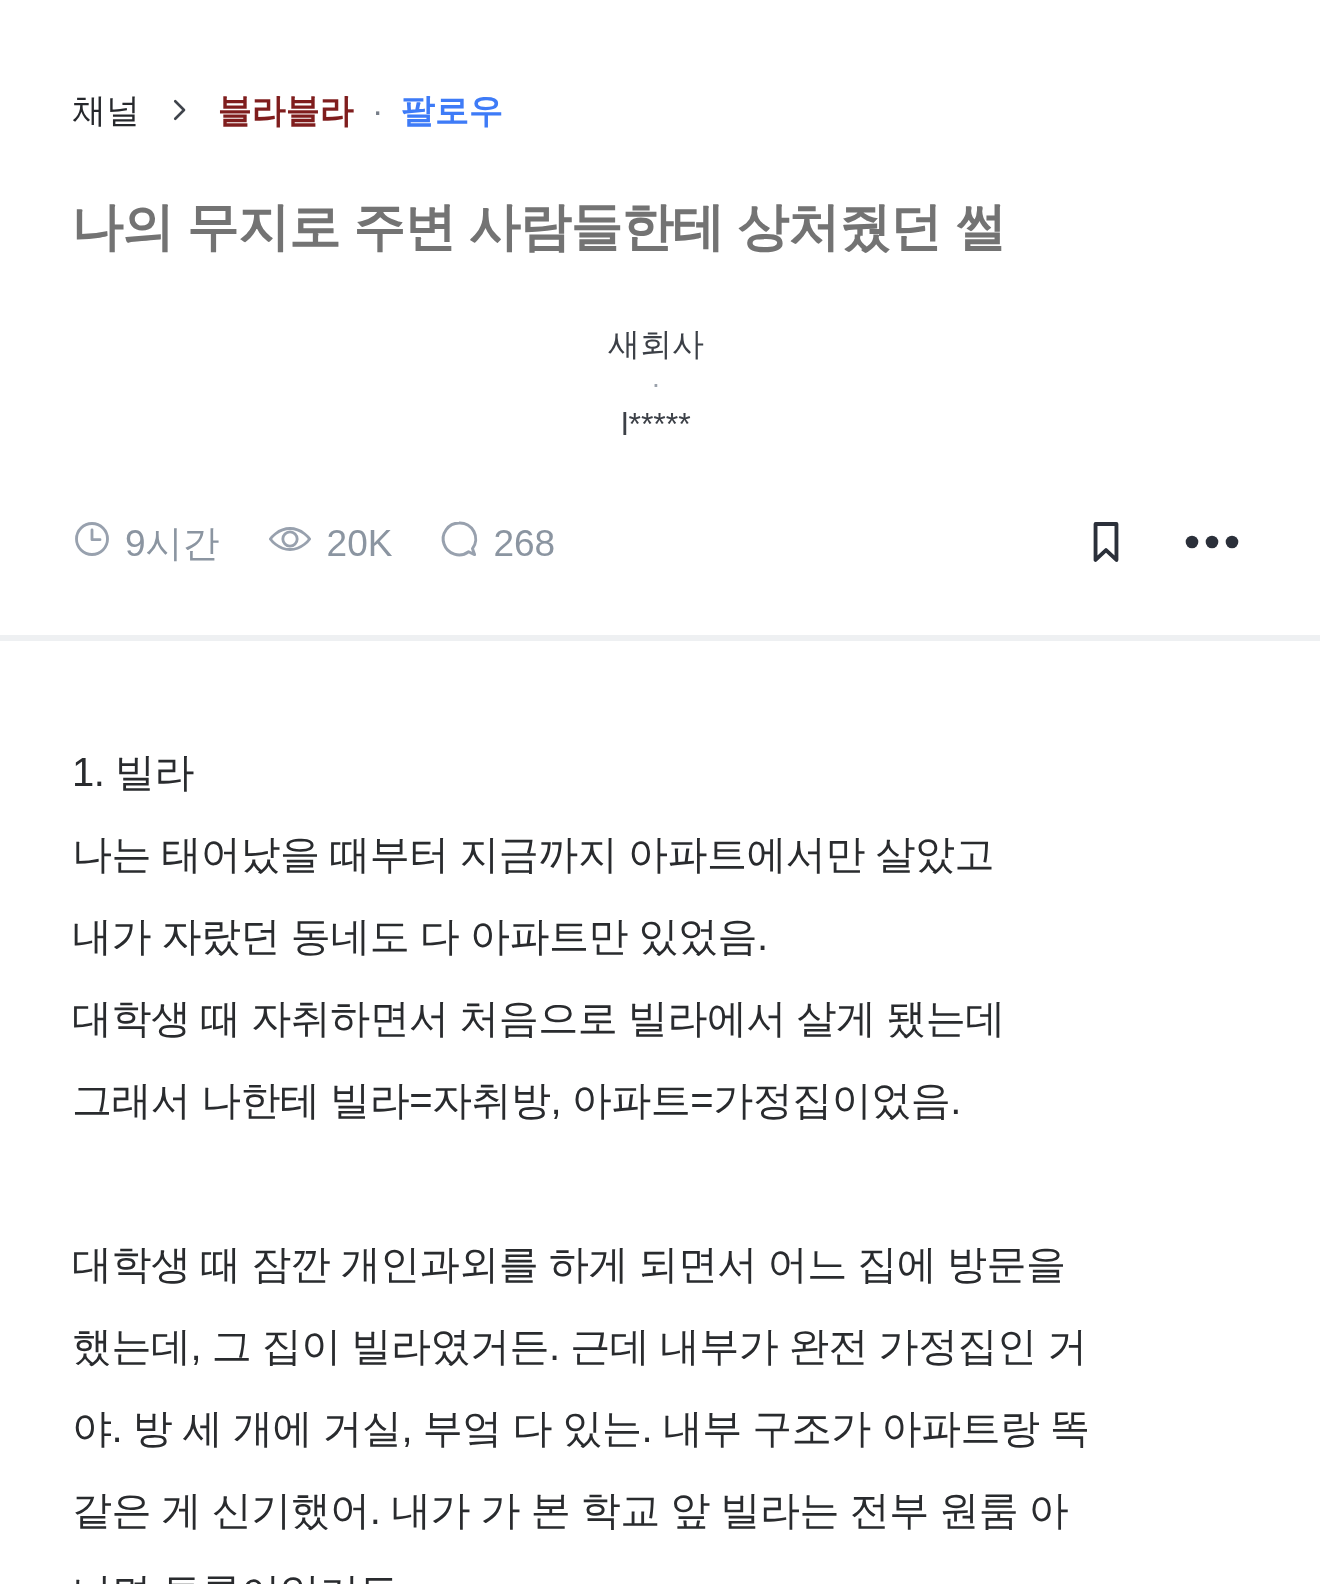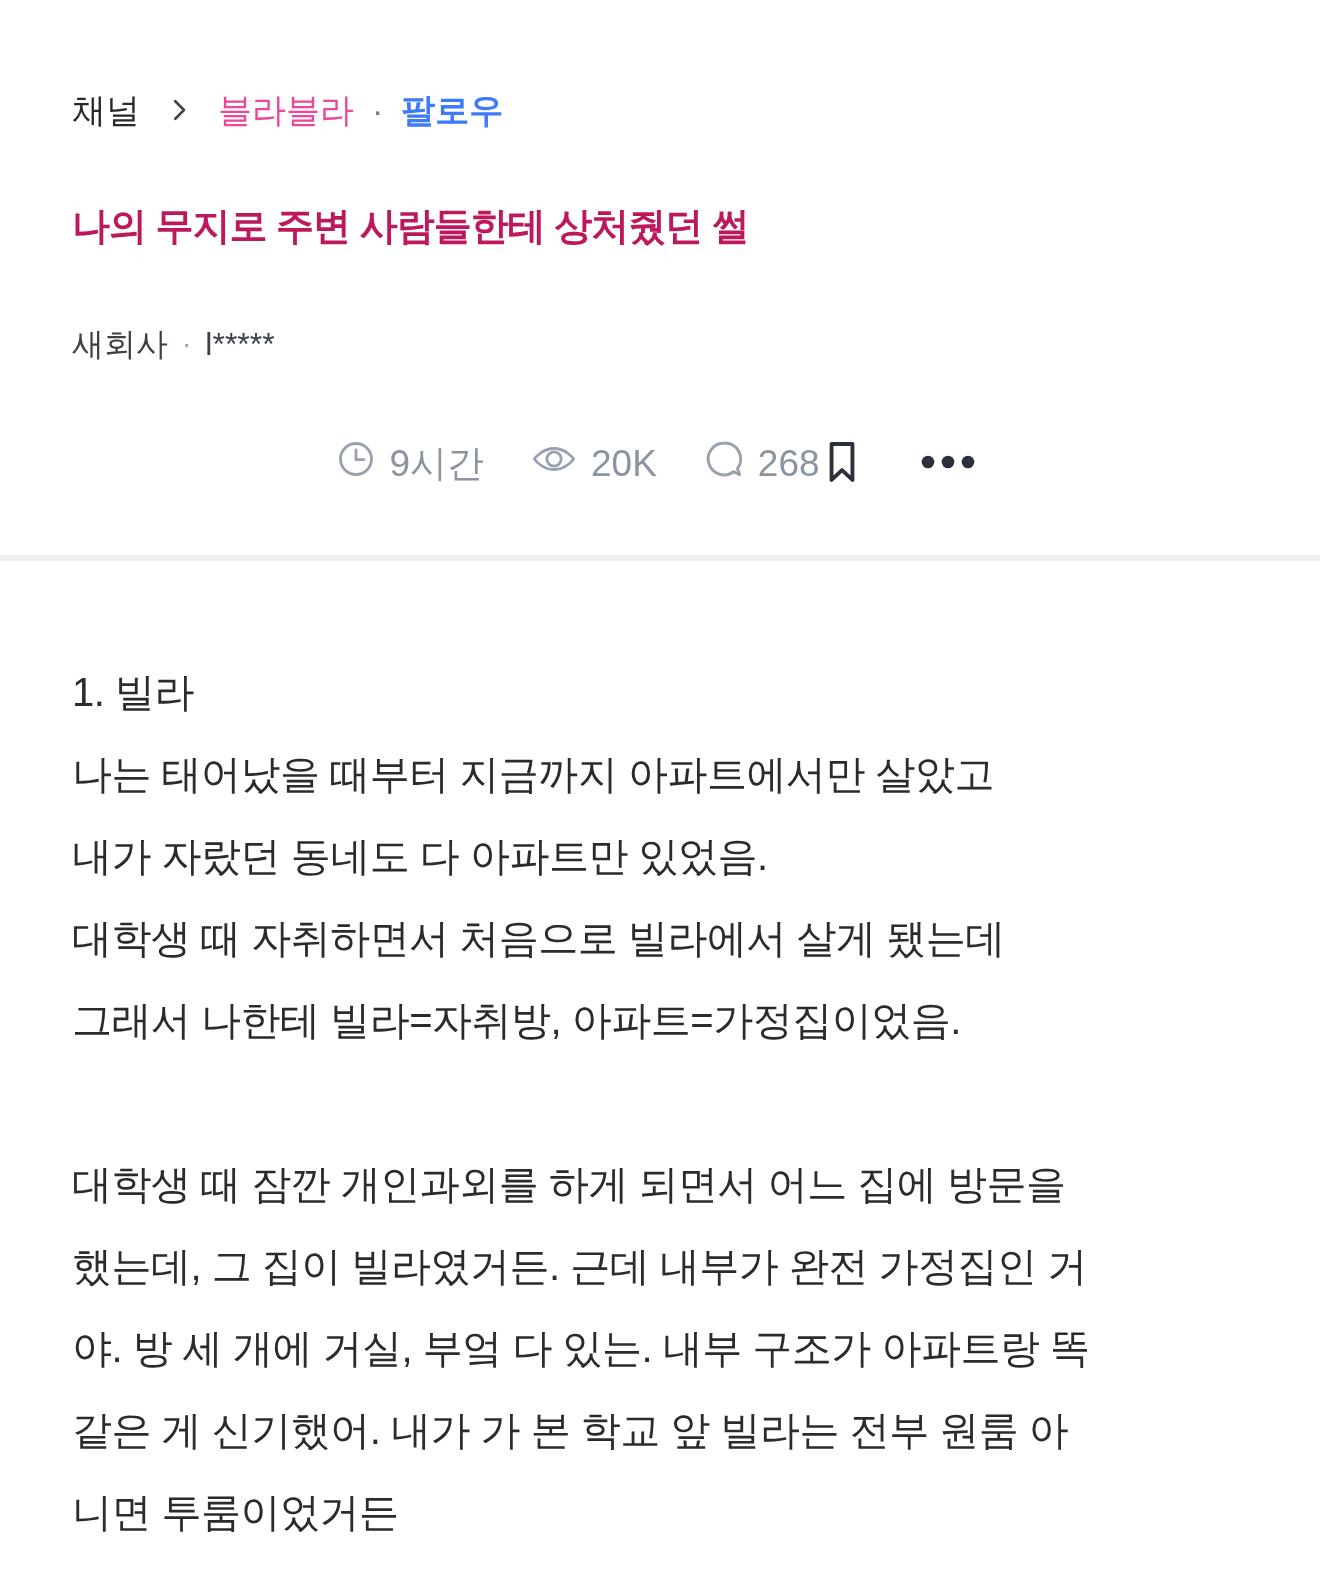--- a/index.html
+++ b/index.html
@@ -8,33 +8,33 @@
     font-family:"Liberation Sans", sans-serif;
     color:#202225;overflow:hidden;
   }
   .page{padding:4px 80px 0 72px;}
 
   
   .breadcrumb{padding-top:86px;display:flex;align-items:center;font-size:34px;line-height:40px;}
   .crumb-channel{color:#26282c;font-weight:500;cursor:pointer;}
   .chev{margin:0 24px;display:flex;align-items:center;}
   .chev svg{stroke:#3f444c;fill:none;stroke-width:2.1;stroke-linecap:round;stroke-linejoin:round;}
-  .crumb-board{color:#ec4899;font-weight:400;cursor:pointer;}
+  .crumb-board{color:#7f1d1d;font-weight:700;cursor:pointer;}
   .crumb-dot{margin:0 18px;color:#767d88;}
   .crumb-follow{color:#3e7bf7;font-weight:700;cursor:pointer;}
 
   
-  .title{margin-top:58px;font-size:38px;line-height:76px;font-weight:700;color:#be185d;letter-spacing:-1px;}
+  .title{margin-top:58px;font-size:52px;line-height:76px;font-weight:700;color:#737373;letter-spacing:-1px;}
 
   
-  .author{margin-top:60px;display:flex;align-items:center;font-size:32px;line-height:40px;color:#3c4047;}
+  .author{margin-top:60px;display:flex;align-items:center;font-size:32px;line-height:40px;color:#3c4047;flex-direction:column;}
   .author-dot{margin:0 14px;color:#9aa1ab;font-size:28px;}
 
   
-  .meta-row{margin-top:72px;display:flex;align-items:center;justify-content:center;}
+  .meta-row{margin-top:72px;display:flex;align-items:center;justify-content:space-between;}
   .stats{display:flex;align-items:center;gap:46px;color:#8b95a1;font-size:37px;}
   .stat{display:flex;align-items:center;gap:13px;}
   .stat svg{stroke:#98a1ae;fill:none;stroke-width:1.7;stroke-linecap:round;stroke-linejoin:round;}
   .actions{display:flex;align-items:center;gap:56px;}
   .icon-btn{background:none;border:none;padding:0;margin:0;display:flex;align-items:center;cursor:pointer;}
   .icon-btn svg{stroke:#2b303a;fill:none;stroke-width:2.1;stroke-linejoin:round;}
   .dots svg{fill:#2b303a;stroke:none;}
 
   
   .divider{height:6px;background:#eef0f2;margin:64px -80px 0 -72px;}

